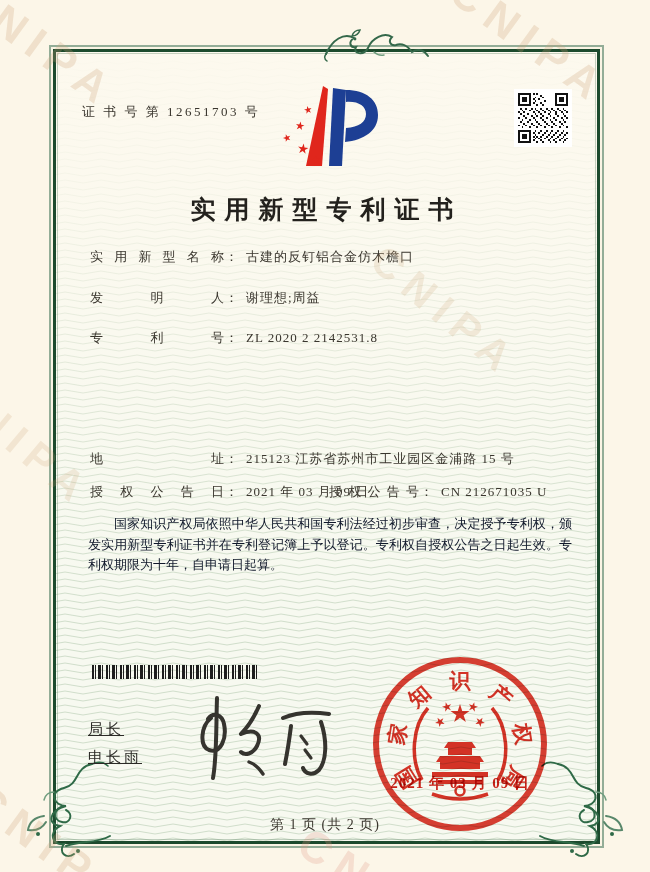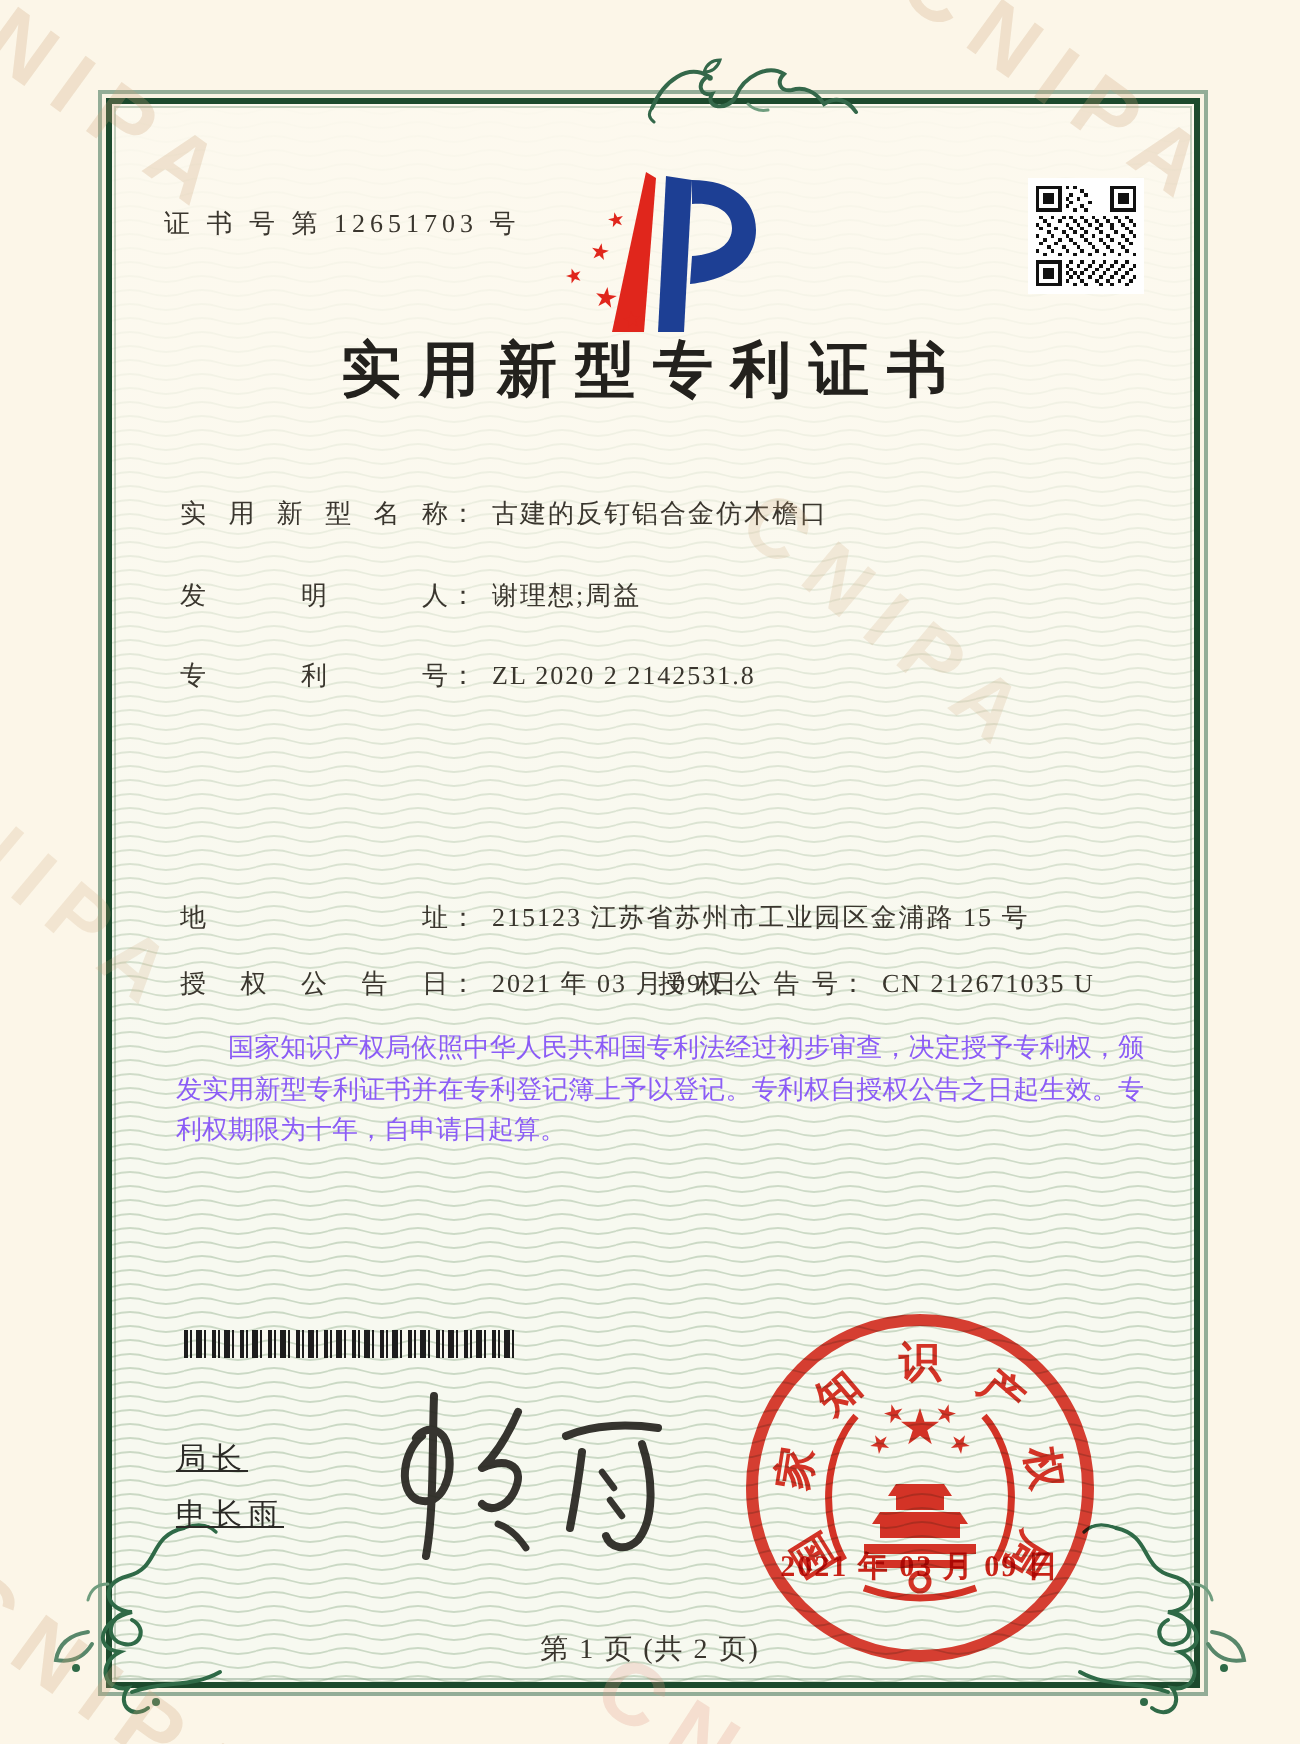--- a/index.html
+++ b/index.html
@@ -12,32 +12,32 @@
              border:3px solid #1c4a2d;box-shadow:0 0 0 2px #faf4e4,0 0 0 4px #93ad97;}
   .borderbox::after{content:"";position:absolute;inset:1px;border:1px solid rgba(110,145,115,.4);pointer-events:none;}
   .guilloche{position:absolute;inset:0;width:100%;height:100%;}
   .cream-overlay{position:absolute;inset:0;pointer-events:none;
       background:linear-gradient(180deg,rgba(253,249,238,.96) 0%,rgba(253,249,238,.82) 16%,
       rgba(253,249,238,.38) 42%,rgba(253,249,238,.1) 60%,rgba(253,249,238,0) 74%);}
 
   .cert-no{left:82px;top:103px;font-size:13px;letter-spacing:2.5px;color:#3a362e;}
   .logo{left:266px;top:82px;}
   .qr{left:514px;top:89px;width:58px;height:58px;background:#fff;padding:2px;box-sizing:border-box;}
-  .title{left:0;right:0;top:165px;text-align:center;font-size:30px;font-weight:700;
+  .title{left:0;right:0;top:193px;text-align:center;font-size:25px;font-weight:700;
          letter-spacing:9px;padding-left:3px;color:#23211d;}
 
   .row{position:absolute;left:90px;font-size:13px;white-space:nowrap;color:#3a362e;}
   .flabel{display:inline-block;width:134px;text-align:justify;text-align-last:justify;
           -moz-text-align-last:justify;text-justify:inter-character;vertical-align:top;}
   .flabel2{display:inline-block;width:90px;text-align:justify;text-align-last:justify;vertical-align:top;}
   .fcolon{margin-left:1px;}
   .fvalue{margin-left:8px;letter-spacing:1px;}
   .grant2{position:absolute;left:239px;top:0;white-space:nowrap;}
 
-  .paras{left:88px;top:514px;width:484px;font-size:13px;line-height:20.5px;text-align:justify;color:#8b5cf6;}
+  .paras{left:88px;top:514px;width:484px;font-size:13px;line-height:20.5px;text-align:justify;color:#0f172a;}
   .paras p{margin:0;text-indent:2em;}
   .paras p + p{margin-top:1px;}
 
   .barcode{left:92px;top:665px;width:168px;height:14px;
     background:repeating-linear-gradient(90deg,#1d1d1d 0 2px,rgba(0,0,0,0) 2px 3px,#1d1d1d 3px 4px,
     rgba(0,0,0,0) 4px 6px,#1d1d1d 6px 9px,rgba(0,0,0,0) 9px 10px,#1d1d1d 10px 11px,rgba(0,0,0,0) 11px 14px);}
 
   .signer{font-family:"Liberation Sans","DejaVu Sans",sans-serif;font-size:15px;letter-spacing:3px;color:#2b2a26;text-decoration:underline;}
   .signer-title{left:88px;top:720px;}
   .signer-name{left:88px;top:748px;}

